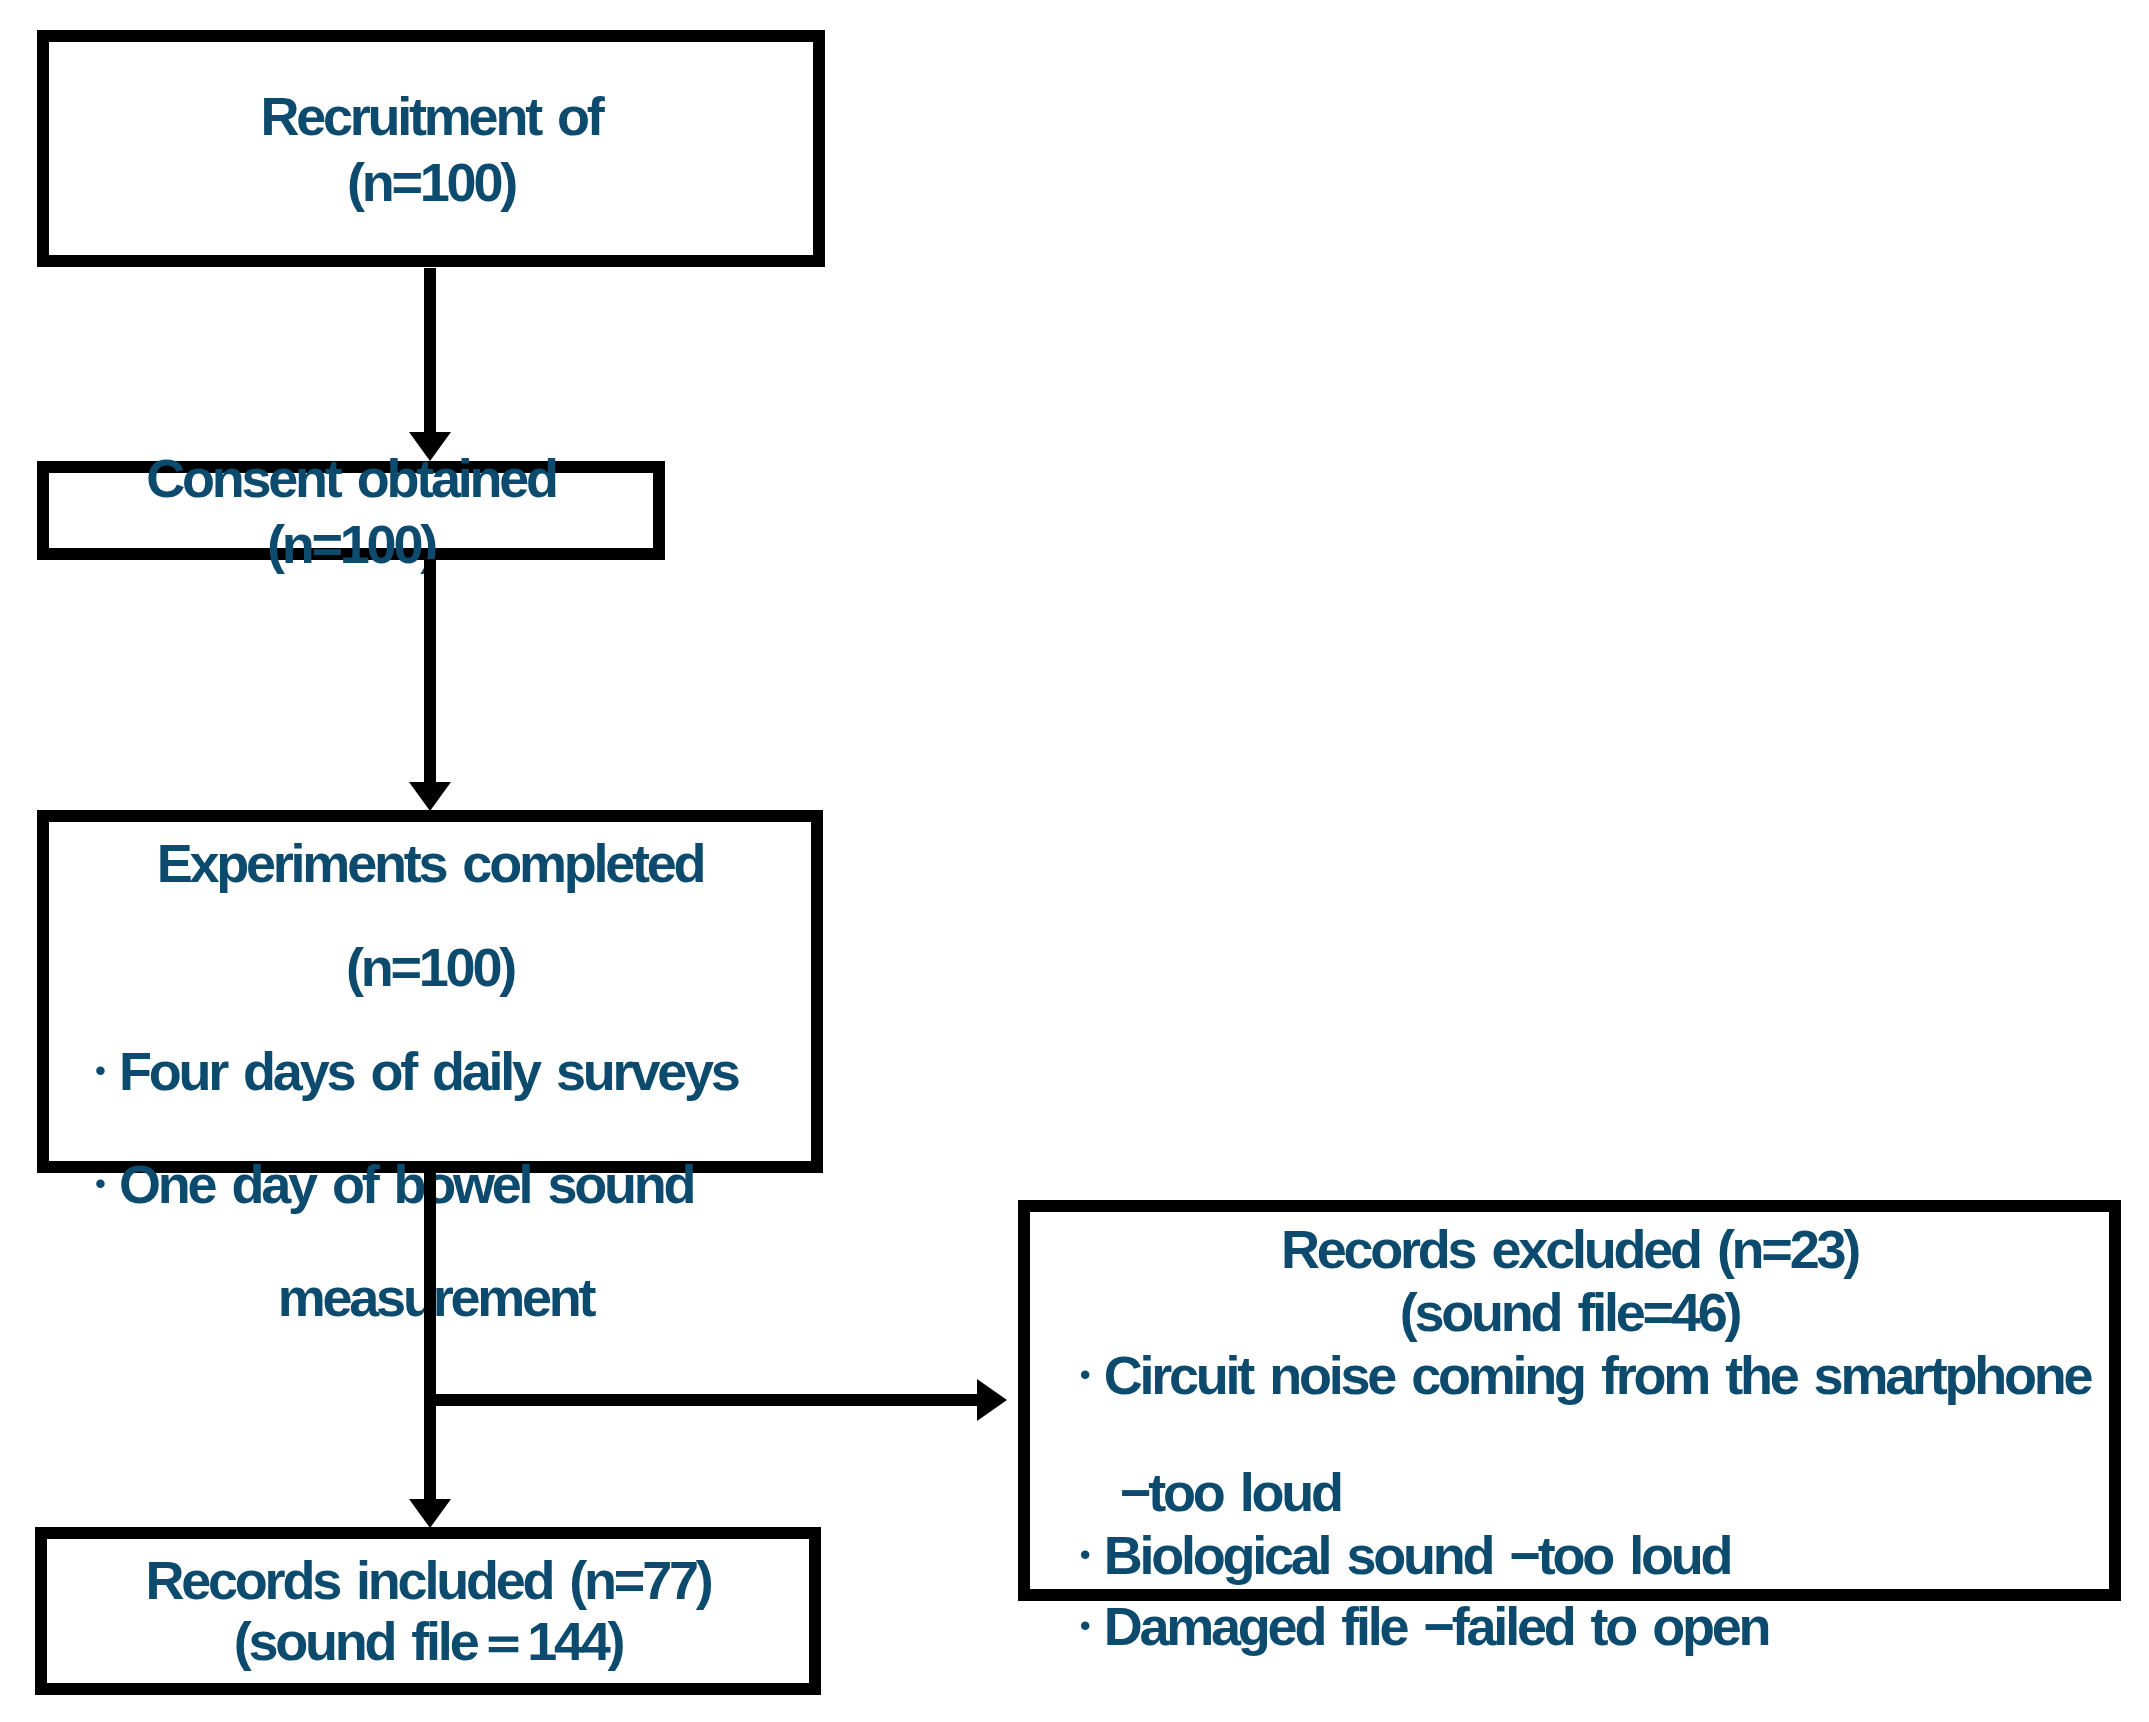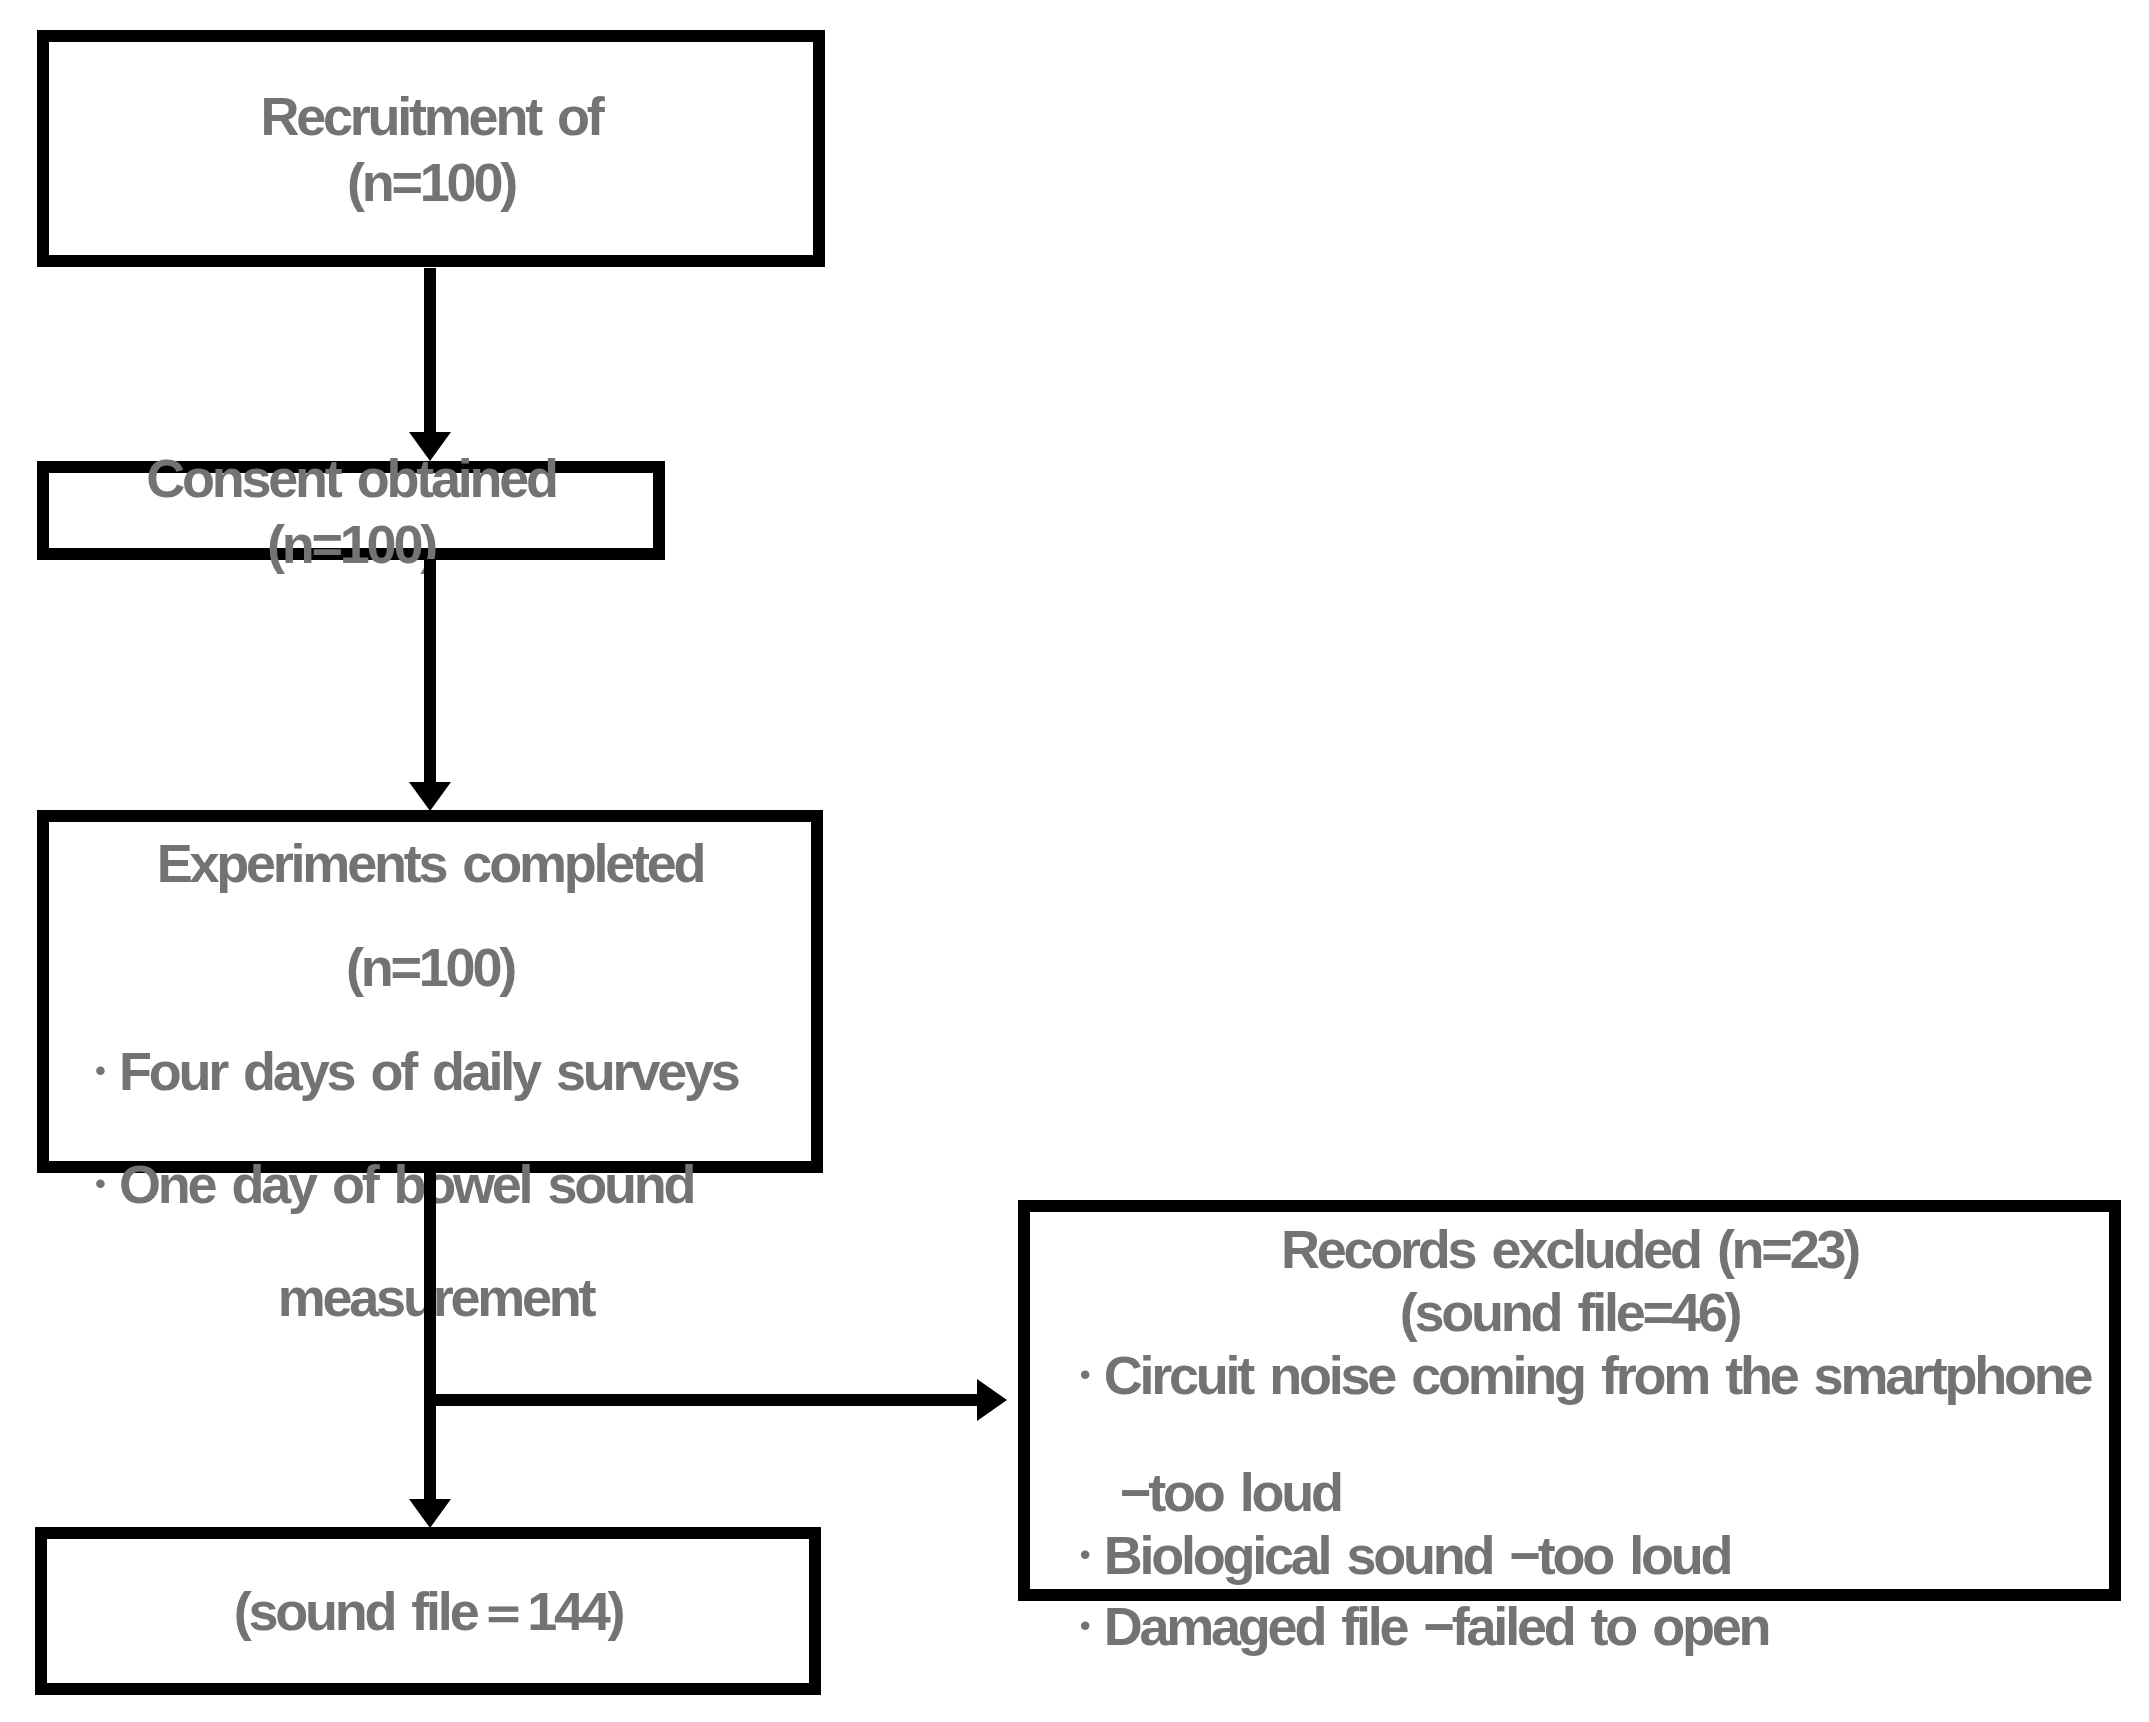--- a/index.html
+++ b/index.html
@@ -7,21 +7,21 @@
     padding: 0;
     background: #ffffff;
   }
   .canvas {
     position: relative;
     width: 2150px;
     height: 1722px;
     background: #ffffff;
     font-family: "Liberation Sans", "DejaVu Sans", sans-serif;
     font-weight: 700;
-    color: #737373;
+    color: #0c4a6e;
     overflow: hidden;
   }
   .fbox {
     position: absolute;
     box-sizing: border-box;
     border: 12px solid #000000;
     background: #ffffff;
     display: flex;
     flex-direction: column;
     justify-content: center;
@@ -144,17 +144,18 @@
       <span class="bullet-glyph">•</span>
       <span>Biological sound −too loud</span>
     </div>
     <div class="tline lh68 left bullet-row">
       <span class="bullet-glyph">•</span>
       <span>Damaged file −failed to open</span>
     </div>
   </div>
 
   <div class="fbox" id="box-included">
+    <div class="tline lh66 center">Records included (n=77)</div>
     <div class="tline lh66 center">(sound file＝144)</div>
   </div>
 
 </div>
 
 
 </body></html>

